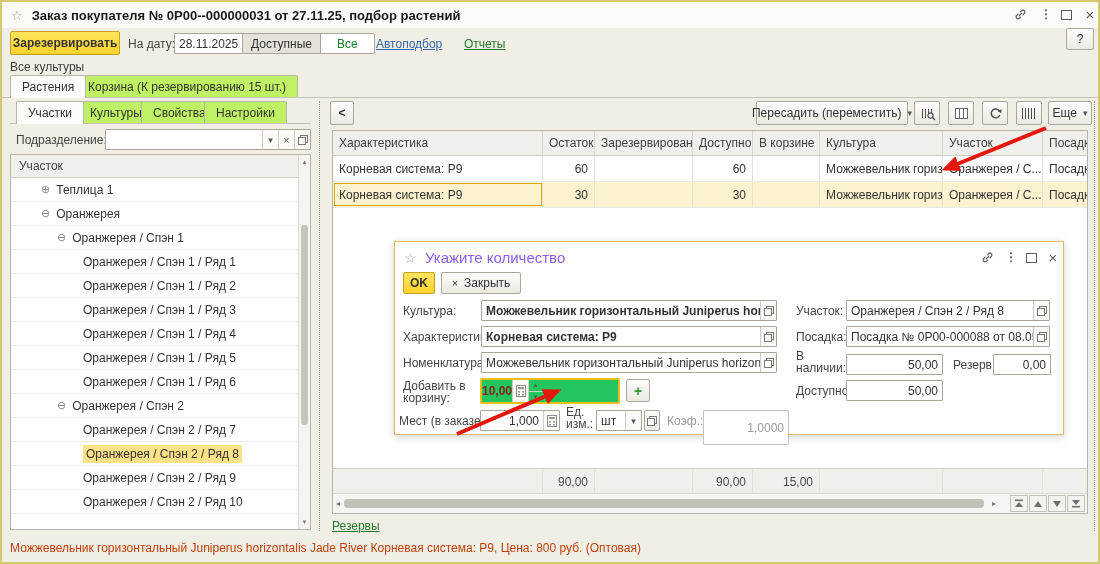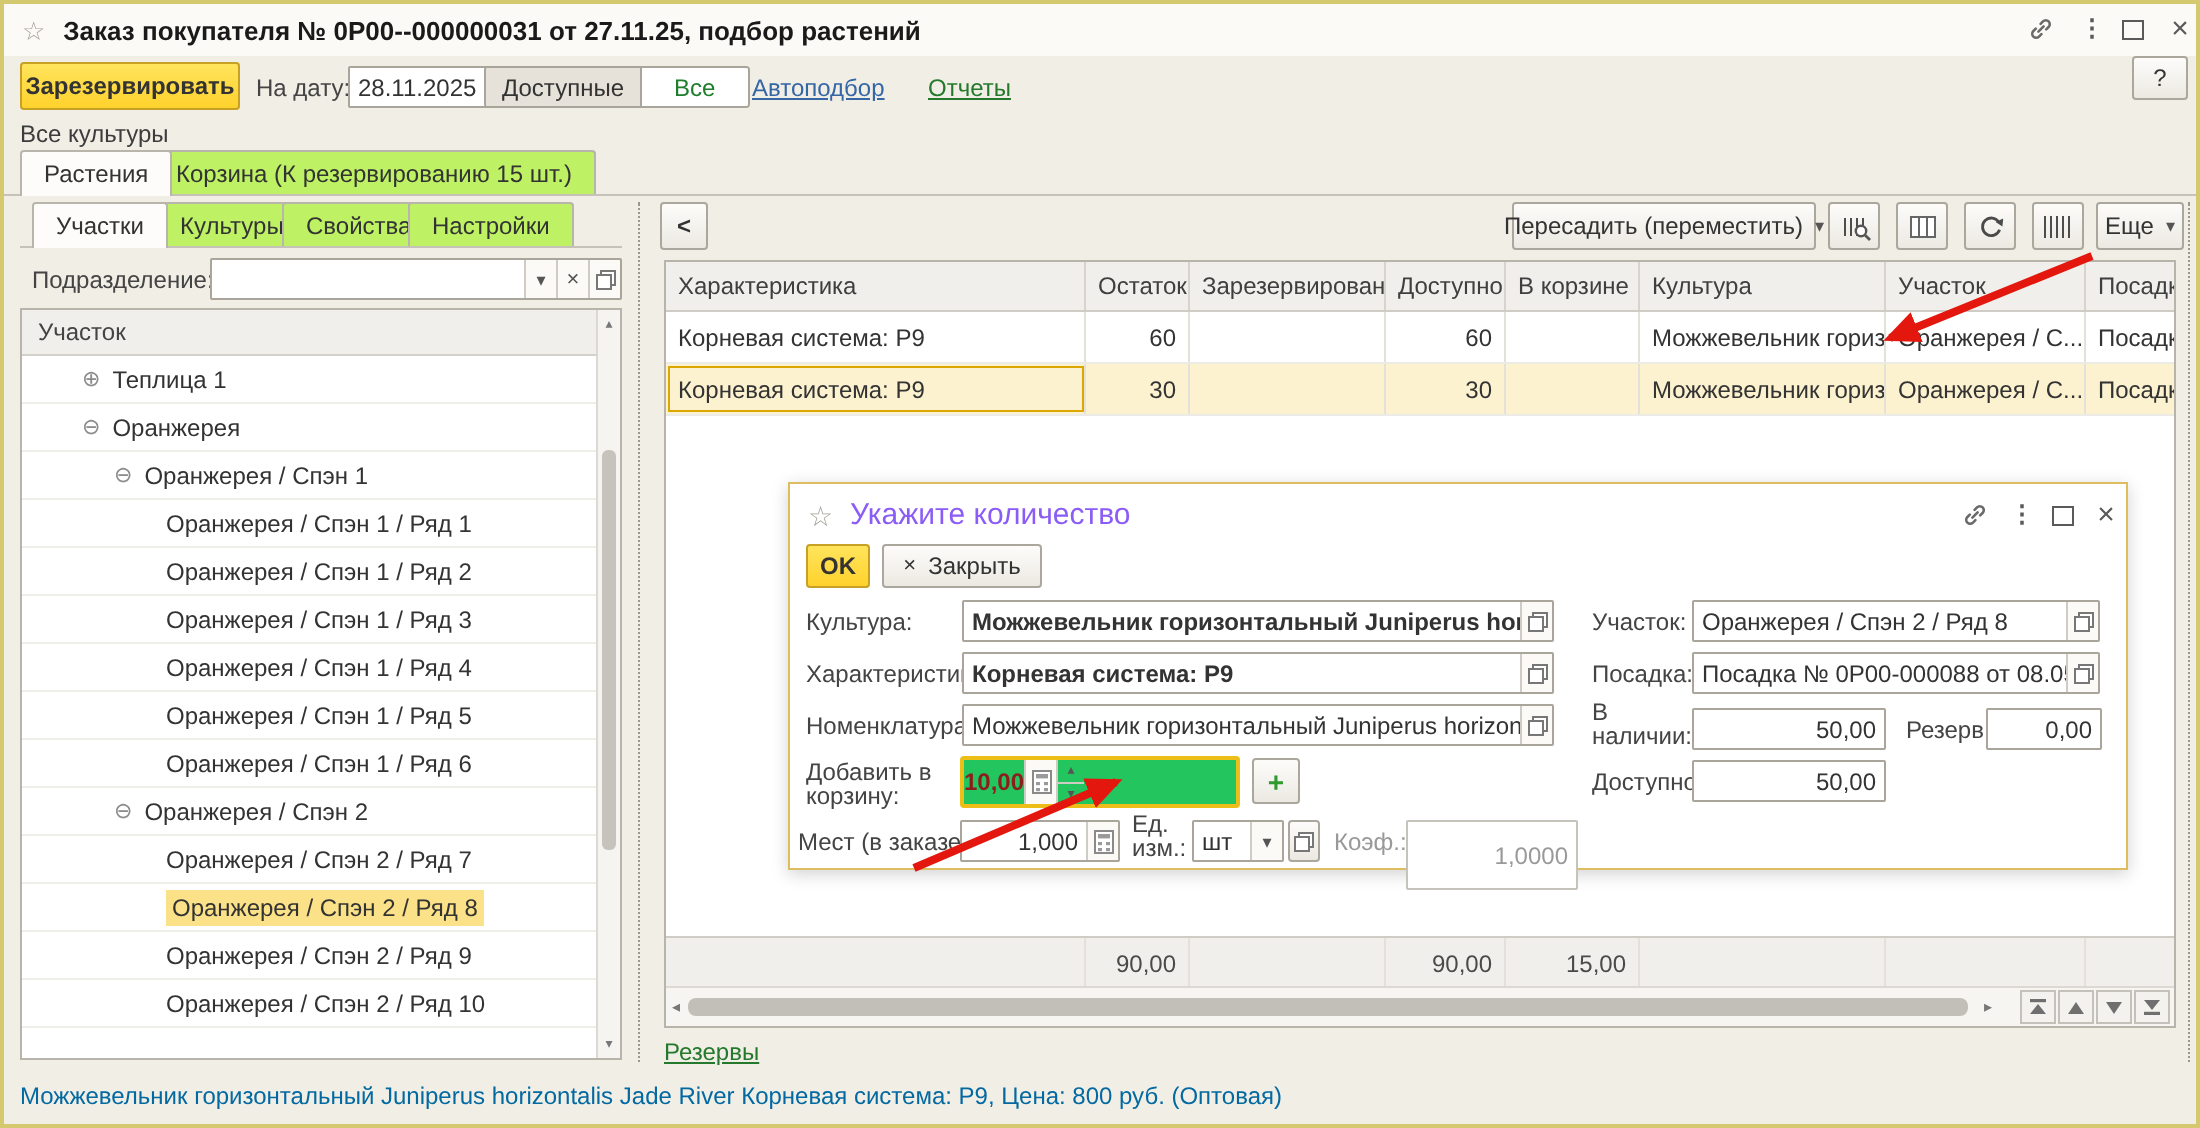--- a/index.html
+++ b/index.html
@@ -64,21 +64,21 @@
   .dtitle{font-size:15px;color:#8b5cf6;white-space:nowrap;}
   .addbox{display:flex;align-items:center;background:#22c55e;border:2px solid #edbd18;border-radius:2px;overflow:hidden;box-sizing:border-box;}
   .spin{display:flex;flex-direction:column;border-left:1px solid #cfccc5;align-self:stretch;width:13px;flex:0 0 13px;}
   .spin span{flex:1;display:flex;align-items:center;justify-content:center;font-size:7px;color:#555;}
   .spin span:first-child{border-bottom:1px solid #cfccc5;}
   .plusbtn{color:#2f9a2f;font-weight:bold;font-size:14px;}
   .gray{color:#999;}
   .redval{color:#8d1d1d;font-weight:bold;}
   
   .split{border-left:1px dotted #9b978d;width:0;}
-  .status{color:#0369a1;white-space:nowrap;}
+  .status{color:#c2410c;white-space:nowrap;}
   .bars{width:14px;height:11px;background:repeating-linear-gradient(90deg,#4d4d4d 0 1px,transparent 1px 3px);}
   svg{display:block;}
 </style>
 </head>
 <body>
 
 <div class="win">
 
   <div class="abs flex" style="left:0;top:0;width:1096px;height:26px;background:#fbfaf6;padding-left:9px;">
     <span class="star">☆</span>

